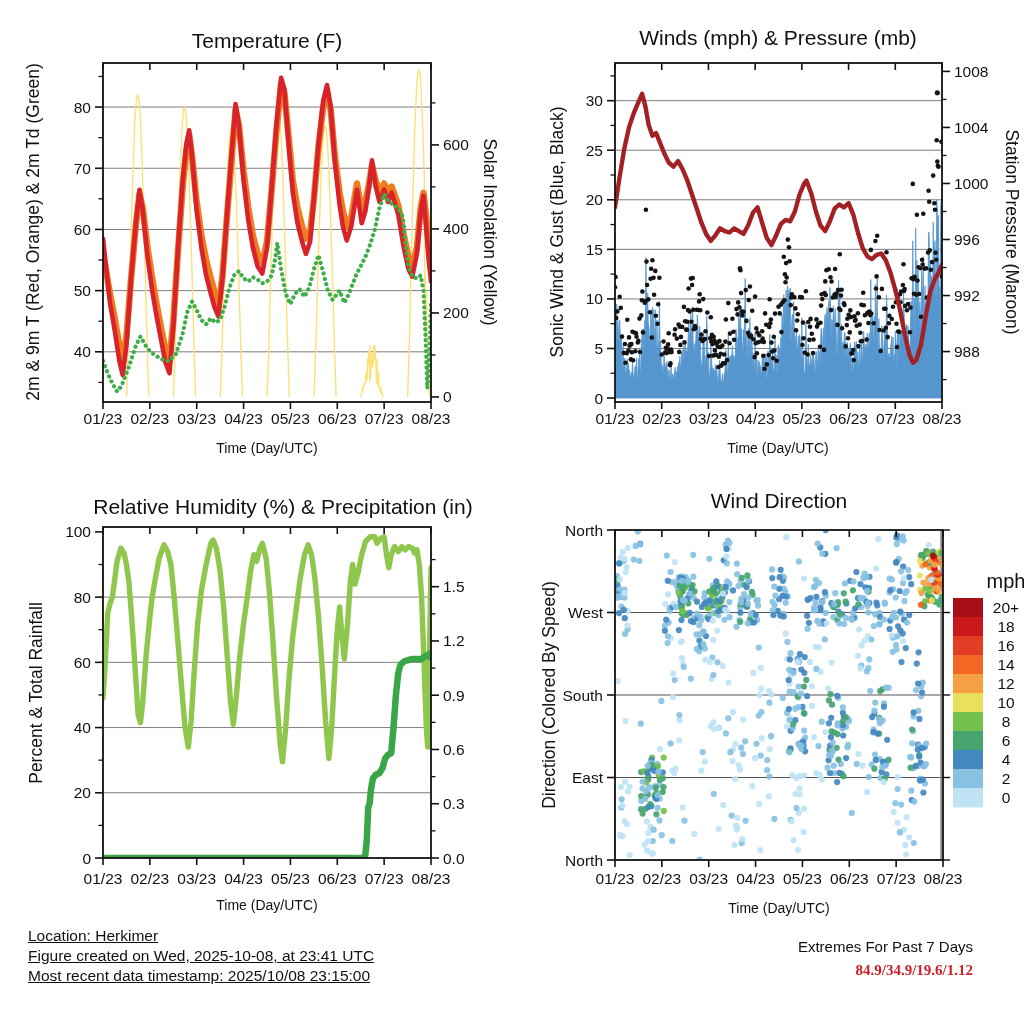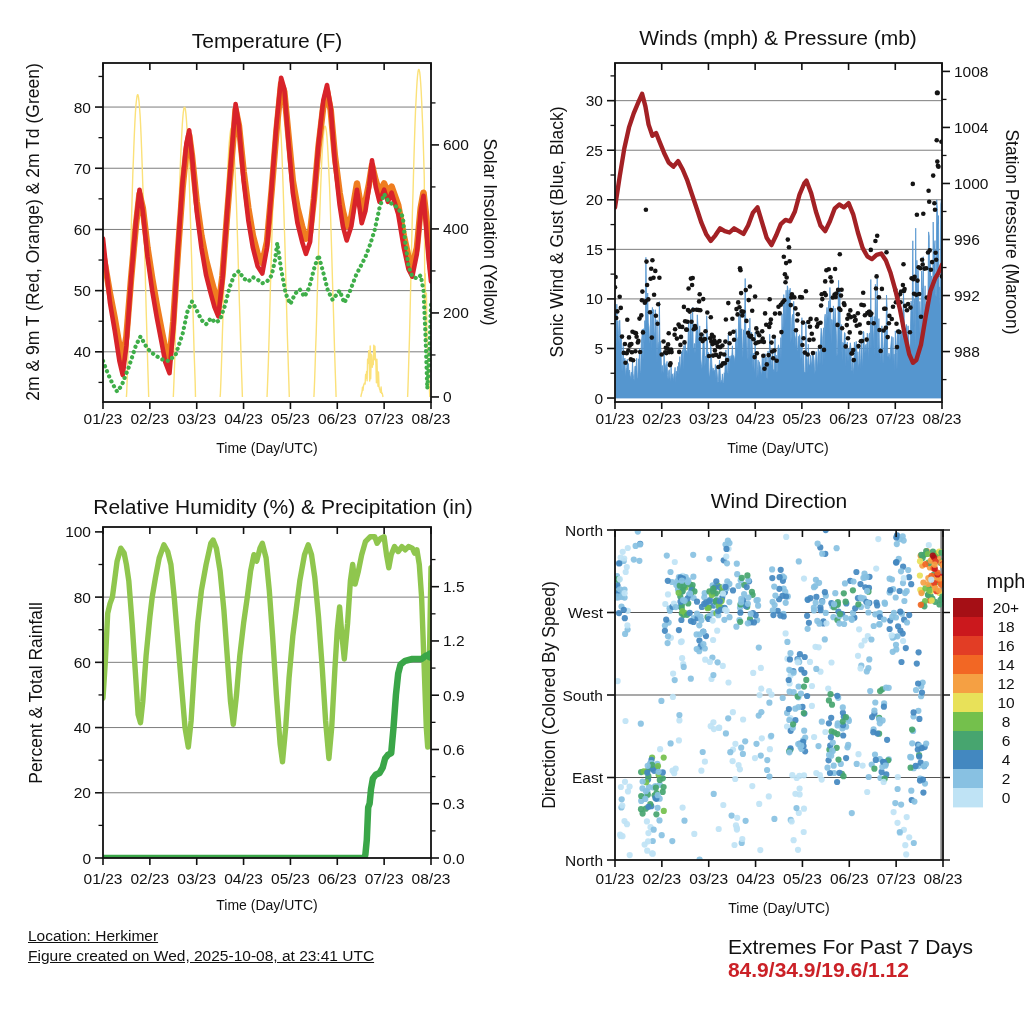--- a/index.html
+++ b/index.html
@@ -6,21 +6,21 @@
   #stage{position:relative;width:1024px;height:1024px;background:#fff;overflow:hidden;
          font-family:"Liberation Sans",sans-serif;color:#111;}
   #cv{position:absolute;left:0;top:0;}
   .abs{position:absolute;white-space:nowrap;}
   .title{font-size:21px;transform:translate(-50%,-50%);}
   .xlab{font-size:14px;transform:translate(-50%,-50%);}
   .ylabL{font-size:17.5px;transform:translate(-50%,-50%) rotate(-90deg);}
   .ylabR{font-size:17.5px;transform:translate(-50%,-50%) rotate(90deg);}
   .legend-title{font-size:20px;transform:translate(-50%,-50%);}
   #footer-left{left:28px;top:926px;font-size:15.5px;line-height:19.8px;text-decoration:underline;}
-  #footer-right{right:51px;top:936px;font-size:21px;line-height:22.5px;}
+  #footer-right{right:51px;top:936px;font-size:15px;line-height:22.5px;text-align:right;}
   .extremes{font-weight:700;}
   svg text{font-family:"Liberation Sans",sans-serif;}
 </style>
 </head>
 <body>
 
 <div id="stage">
   <svg id="cv" width="1024" height="1024" viewBox="0 0 1024 1024">
       <g>
         <line x1="103" y1="351.8231046931408" x2="431" y2="351.8231046931408" stroke="#7d7d7d" stroke-width="1"></line>
@@ -1630,19 +1630,20 @@
   <div class="abs xlab" style="left:267px;top:448px">Time (Day/UTC)</div>
   <div class="abs xlab" style="left:778px;top:448px">Time (Day/UTC)</div>
   <div class="abs xlab" style="left:267px;top:905px">Time (Day/UTC)</div>
   <div class="abs xlab" style="left:779px;top:908px">Time (Day/UTC)</div>
 
   <div class="abs legend-title" style="left:1006px;top:581px">mph</div>
 
   <div id="footer-left" class="abs">
     <div>Location: Herkimer</div>
     <div>Figure created on Wed, 2025-10-08, at 23:41 UTC</div>
+    <div>Most recent data timestamp: 2025/10/08 23:15:00</div>
   </div>
 
   <div id="footer-right" class="abs">
     <div>Extremes For Past 7 Days</div>
-    <div class="extremes" id="extremes-values" style="color: rgb(203, 33, 39);">84.9/34.9/19.6/1.12</div>
+    <div class="extremes" id="extremes-values" style="color: rgb(203, 33, 39); font-family: Liberation Serif, serif;">84.9/34.9/19.6/1.12</div>
   </div>
 </div>
 
 </body></html>

